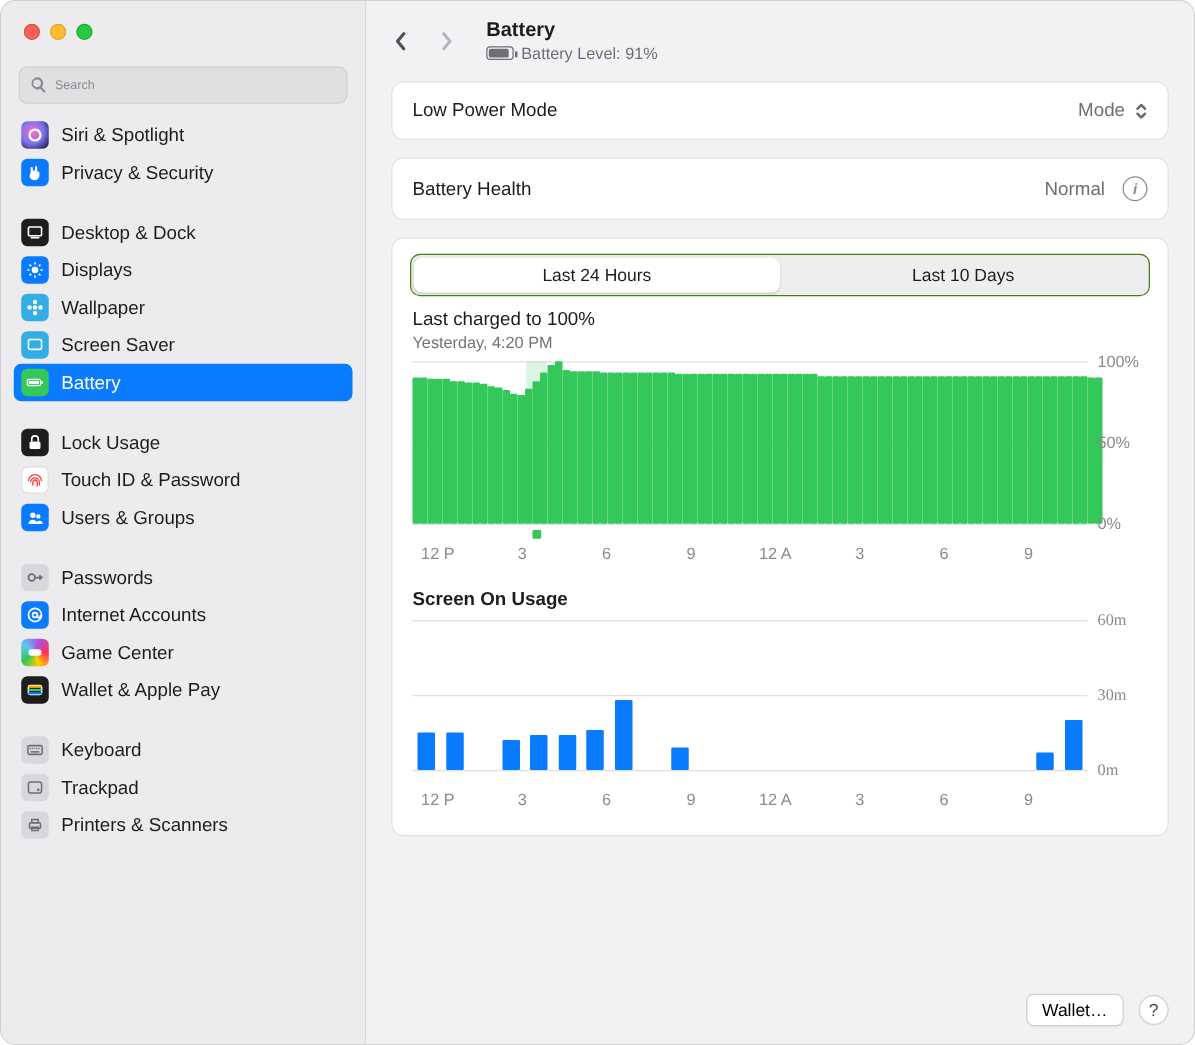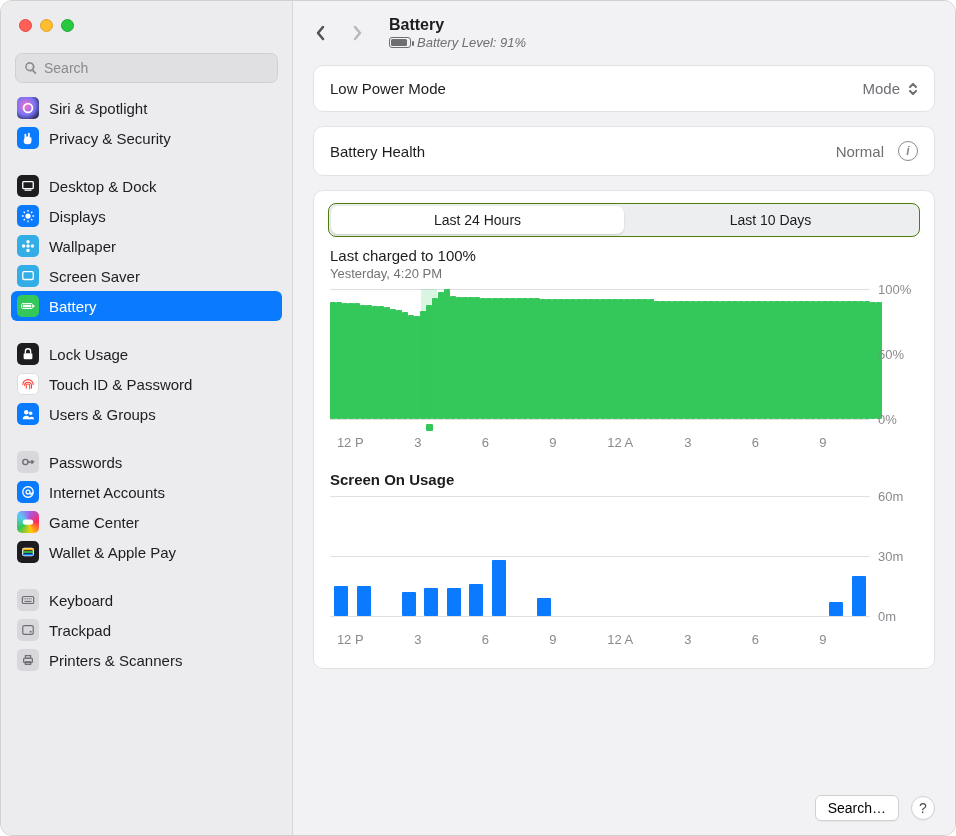--- a/index.html
+++ b/index.html
@@ -10,21 +10,21 @@
   .sidebar { width: 292px; background: #ececee; display: flex; flex-direction: column; border-right: 1px solid #d7d7d9; }
   .titlebar { height: 48px; display: flex; align-items: center; padding-left: 18px; gap: 8px; }
   .traffic-dot { width: 13px; height: 13px; border-radius: 50%; }
   .dot-red { background: #ff5f57; border: 0.5px solid #e04a43; }
   .dot-yellow { background: #febc2e; border: 0.5px solid #e0a325; }
   .dot-green { background: #28c840; border: 0.5px solid #1fa932; }
 
   .search-wrap { padding: 4px 14px 10px 14px; }
   .search-field { width: 100%; height: 30px; border-radius: 7px; background: #e0e0e2; border: 1px solid #d0d0d2; display: flex; align-items: center; padding: 0 8px; color: #8a8a8e; }
   .search-field svg { flex: 0 0 auto; margin-right: 6px; fill: #8a8a8e; }
-  .search-field input { border: none; background: transparent; outline: none; font-size: 14px; color: #555; width: 100%; }
+  .search-field input { border: none; background: transparent; outline: none; font-size: 10px; color: #555; width: 100%; }
   .search-field input::placeholder { color: #8a8a8e; }
 
   .side-scroll { overflow-y: auto; padding: 0 10px 10px 10px; flex: 1; }
   .side-list { list-style: none; }
   .side-group-gap { height: 18px; }
   .side-item { display: flex; align-items: center; height: 30px; border-radius: 6px; padding: 0 6px; font-size: 15px; cursor: default; }
   .side-item.selected { background: #0a7aff; color: #fff; }
   .side-icon { width: 22px; height: 22px; border-radius: 5px; margin-right: 10px; display: flex; align-items: center; justify-content: center; flex: 0 0 auto; }
   .side-icon svg { width: 14px; height: 14px; fill: #fff; }
   .side-icon.grey svg { fill: #6e6e73; }
@@ -40,21 +40,21 @@
   .bg-siri { background: radial-gradient(circle at 40% 40%, #ff6ec4, #7873f5, #0b0b0f); }
 
   
   .main { flex: 1; background: #f2f2f5; display: flex; flex-direction: column; overflow: hidden; }
   .header { height: 64px; display: flex; align-items: center; padding: 0 20px 0 14px; gap: 8px; }
   .nav-btn { width: 28px; height: 28px; display: flex; align-items: center; justify-content: center; color: #6e6e73; border: none; background: transparent; border-radius: 5px; }
   .nav-btn svg { width: 12px; height: 16px; stroke: #505055; stroke-width: 2.5; fill: none; stroke-linecap: round; stroke-linejoin: round; }
   .nav-btn.dim svg { stroke: #b8b8bc; }
   .header-text { margin-left: 10px; }
   .header-title { font-size: 16px; font-weight: 700; line-height: 1.15; }
-  .header-sub { font-size: 13px; color: #6e6e73; display: flex; align-items: center; gap: 6px; font-style: italic; }
+  .header-sub { font-size: 13px; color: #6e6e73; display: flex; align-items: center; gap: 6px; }
   .batt-mini { width: 22px; height: 11px; border: 1.2px solid #6e6e73; border-radius: 3px; position: relative; }
   .batt-mini::after { content: ""; position: absolute; right: -4px; top: 3px; width: 2.5px; height: 5px; background: #6e6e73; border-radius: 1px; }
   .batt-mini .fill { position: absolute; left: 1px; top: 1px; bottom: 1px; width: 80%; background: #6e6e73; border-radius: 1.5px; }
 
   .content { padding: 0 20px 16px 20px; overflow-y: auto; flex: 1; }
   .card { background: #ffffff; border: 1px solid #e2e2e5; border-radius: 10px; margin-bottom: 14px; }
   .row { display: flex; align-items: center; padding: 14px 16px; font-size: 15px; }
   .row-label { flex: 1; }
   .row-value { color: #6e6e73; margin-right: 6px; }
   .chevrons { display: inline-flex; flex-direction: column; gap: 0; color: #6e6e73; margin-left: 2px; }
@@ -744,21 +744,21 @@
                     <div class="bar blue" style="height: 0%; width: 14px; visibility: hidden;"></div>
                   </div>
                   <div class="bar-col">
                     <div class="bar blue" style="height: 11.6667%; width: 14px;"></div>
                   </div>
                   <div class="bar-col">
                     <div class="bar blue" style="height: 33.3333%; width: 14px;"></div>
                   </div>
                 </div>
             </div>
-            <div class="y-axis" style="height:120px;">
+            <div class="y-axis" style="height:120px;font-family:Liberation Serif, serif;">
               <div class="y-tick" style="top:0;">60m</div>
               <div class="y-tick" style="top:50%;">30m</div>
               <div class="y-tick" style="top:100%;">0m</div>
             </div>
           </div>
           <div style="position:relative; padding-right:48px;">
             <div class="x-axis" id="xaxis-screen">
                 <span class="x-tick" style="left: 3.75%;">12 P</span>
                 <span class="x-tick" style="left: 16.25%;">3</span>
                 <span class="x-tick" style="left: 28.75%;">6</span>
@@ -767,17 +767,17 @@
                 <span class="x-tick" style="left: 66.25%;">3</span>
                 <span class="x-tick" style="left: 78.75%;">6</span>
                 <span class="x-tick" style="left: 91.25%;">9</span>
               </div>
           </div>
         </div>
       </div>
     </div>
 
     <div class="footer">
-      <button class="btn">Search…</button>
+      <button class="btn">Wallet…</button>
       <button class="help-btn">?</button>
     </div>
   </main>
 </div>
 
 </body></html>

